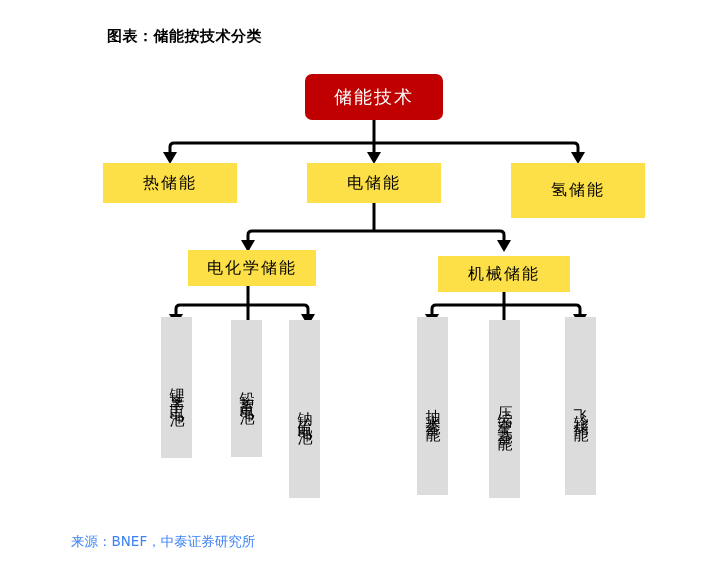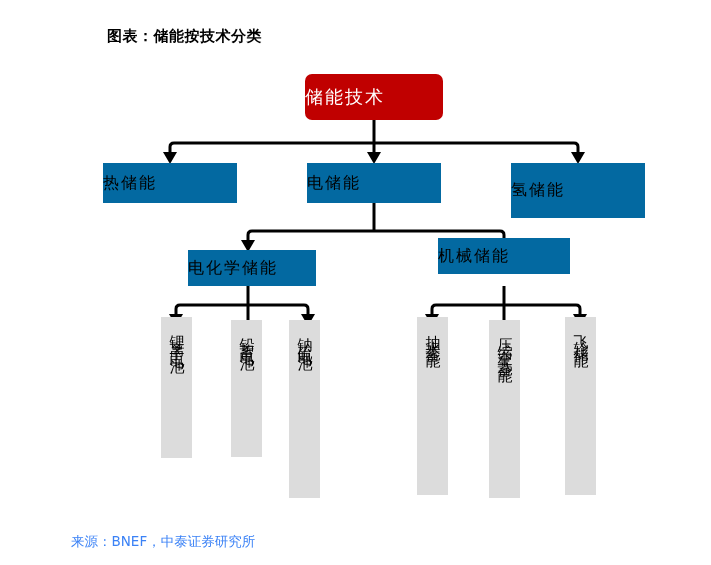--- a/index.html
+++ b/index.html
@@ -53,34 +53,34 @@
     height: 565px;
     pointer-events: none;
   }
 
   
   .node {
     position: absolute;
     box-sizing: border-box;
     display: flex;
     align-items: center;
-    justify-content: flex-start;
+    justify-content: center;
     text-align: center;
   }
 
   .node-root {
     background: #C00000;
     color: #ffffff;
     border-radius: 7px;
     font-size: 18px;
     letter-spacing: 2px;
   }
 
   .node-branch {
-    background: #0369a1;
+    background: #fde047;
     color: #000000;
     font-size: 16px;
     letter-spacing: 2px;
   }
 
   .node-leaf {
     background: #DCDCDC;
     color: #000000;
     font-size: 15px;
     writing-mode: vertical-rl;
@@ -161,21 +161,21 @@
   </div>
 
   <div class="node node-branch" style="left:511px; top:163px; width:134px; height:55px;">
     <span>氢储能</span>
   </div>
 
   <div class="node node-branch" style="left:188px; top:250px; width:128px; height:36px;">
     <span>电化学储能</span>
   </div>
 
-  <div class="node node-branch" style="left:438px; top:238px; width:132px; height:36px;">
+  <div class="node node-branch" style="left:438px; top:256px; width:132px; height:36px;">
     <span>机械储能</span>
   </div>
 
   <div class="node node-leaf" style="left:161px; top:317px; width:31px; height:141px;">
     <span>锂离子电池</span>
   </div>
 
   <div class="node node-leaf" style="left:231px; top:320px; width:31px; height:137px;">
     <span>铅蓄电池</span>
   </div>

